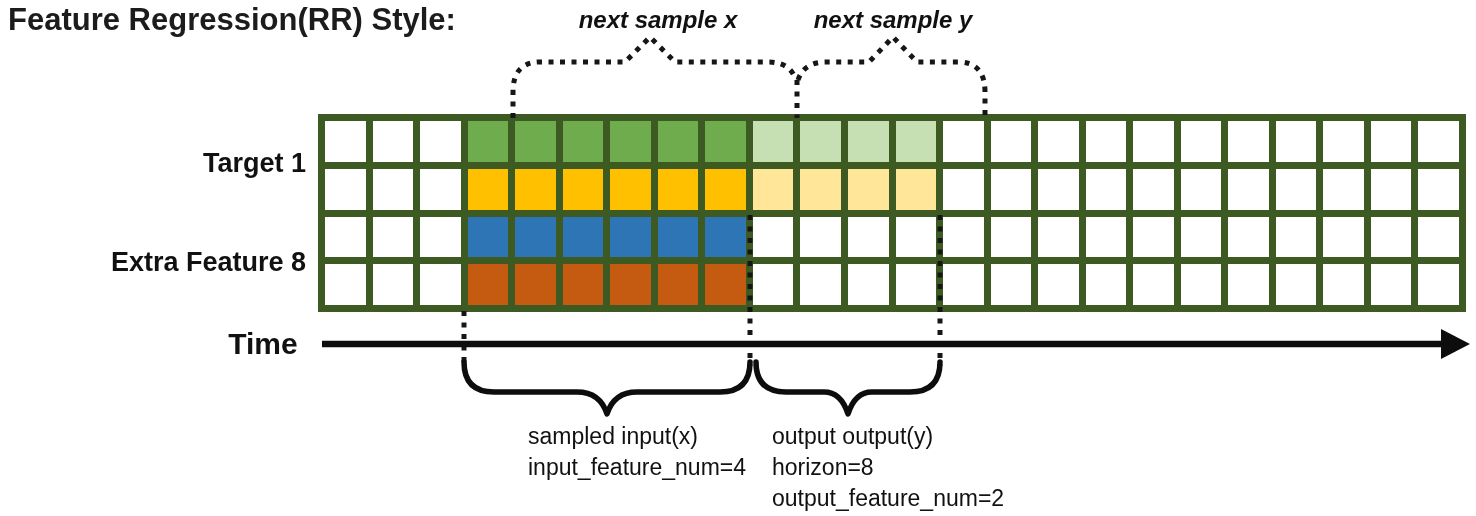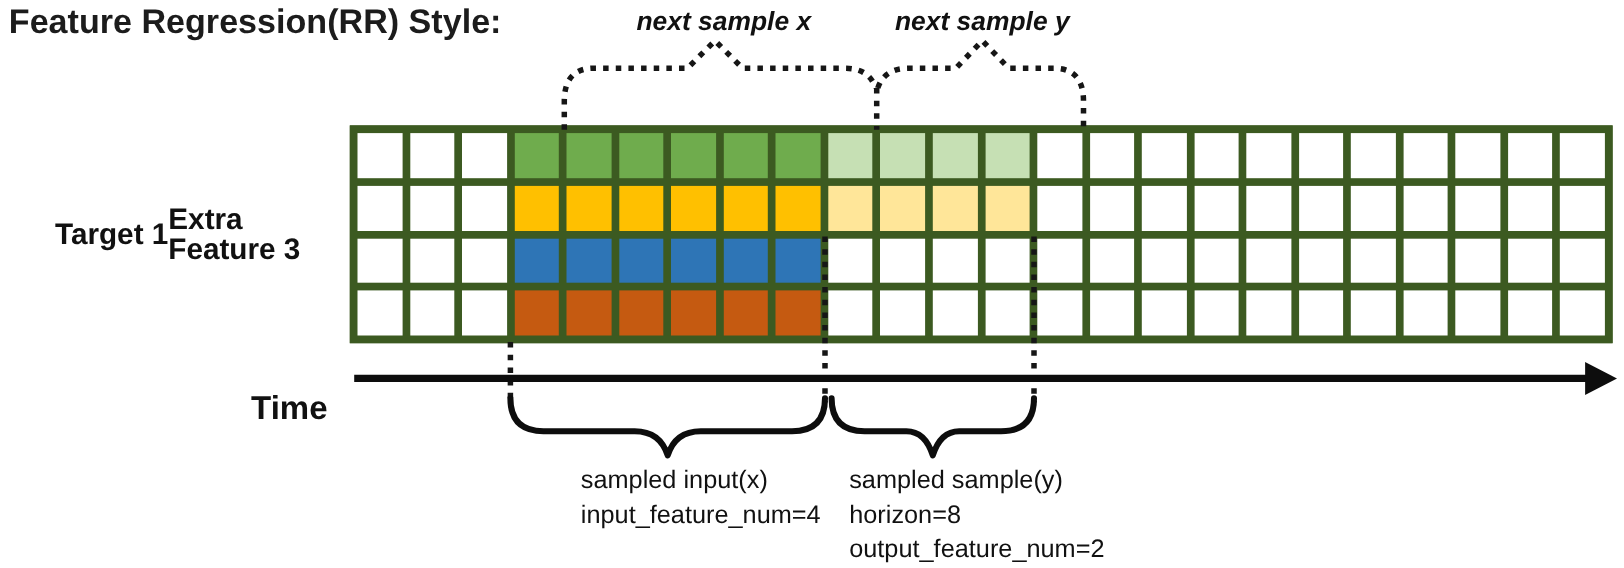--- a/index.html
+++ b/index.html
@@ -12,58 +12,58 @@
     font-size:31px;font-weight:700;color:#1c1c1c;letter-spacing:0;
   }
   .next-label{
     position:absolute;top:6px;width:260px;text-align:center;
     font-size:24px;font-style:italic;font-weight:600;color:#111;
   }
   .next-label.x{left:528px;}
   .next-label.y{left:763px;}
   .row-labels{
     position:absolute;left:0;top:114px;width:306px;height:198px;
-    display:flex;flex-direction:row;
+    display:flex;flex-direction:column;
   }
   .row-label{
     flex:1;display:flex;align-items:center;justify-content:flex-end;
     font-size:27px;font-weight:700;color:#111;line-height:1;
   }
   .grid{
     position:absolute;left:318px;top:114px;width:1148px;height:198px;
     box-sizing:border-box;border:7px solid #3C5A21;background:#3C5A21;
     display:grid;grid-template-columns:repeat(24,1fr);grid-template-rows:repeat(4,1fr);
     gap:7px;
   }
   .cell{background:#fff;}
   .overlay{position:absolute;left:0;top:0;pointer-events:none;}
   .time-label{
     position:absolute;left:218px;top:327px;width:90px;text-align:center;
-    font-size:30px;font-weight:700;color:#111;margin-top:28px;
+    font-size:30px;font-weight:700;color:#111;
   }
   .bottom-block{
     position:absolute;top:421px;font-size:23px;line-height:31px;
     color:#111;font-weight:400;white-space:nowrap;
   }
   .bottom-block.input{left:528px;}
   .bottom-block.output{left:772px;}
 </style>
 </head>
 <body>
 
 <div class="canvas">
 
   <div class="title">Feature Regression(RR) Style:</div>
 
   <div class="next-label y">next sample y</div>
   <div class="next-label x">next sample x</div>
 
   <div class="row-labels">
     <div class="row-label">Target 1</div>
-    <div class="row-label">Extra Feature 3</div>
+    <div class="row-label">Extra Feature 8</div>
   </div>
 
   <div class="grid" style="border-color: rgb(60, 90, 33); background: rgb(60, 90, 33);">
       <div class="cell" style="background: rgb(255, 255, 255);"></div>
       <div class="cell" style="background: rgb(255, 255, 255);"></div>
       <div class="cell" style="background: rgb(255, 255, 255);"></div>
       <div class="cell" style="background: rgb(111, 172, 77);"></div>
       <div class="cell" style="background: rgb(111, 172, 77);"></div>
       <div class="cell" style="background: rgb(111, 172, 77);"></div>
       <div class="cell" style="background: rgb(111, 172, 77);"></div>
@@ -179,18 +179,18 @@
   </svg>
 
   <div class="time-label">Time</div>
 
   <div class="bottom-block input">
     <div>sampled input(x)</div>
     <div>input_feature_num=4</div>
   </div>
 
   <div class="bottom-block output">
-    <div>sampled sample(y)</div>
+    <div>output output(y)</div>
     <div>horizon=8</div>
     <div>output_feature_num=2</div>
   </div>
 
 </div>
 
 </body></html>

